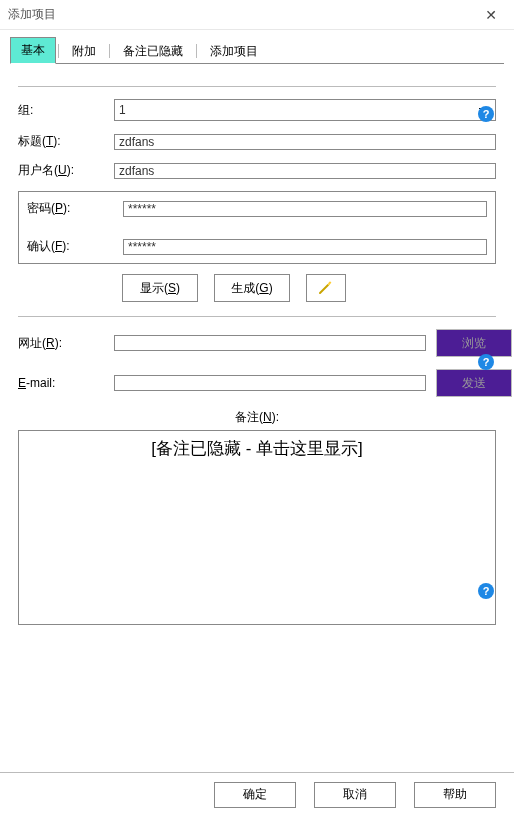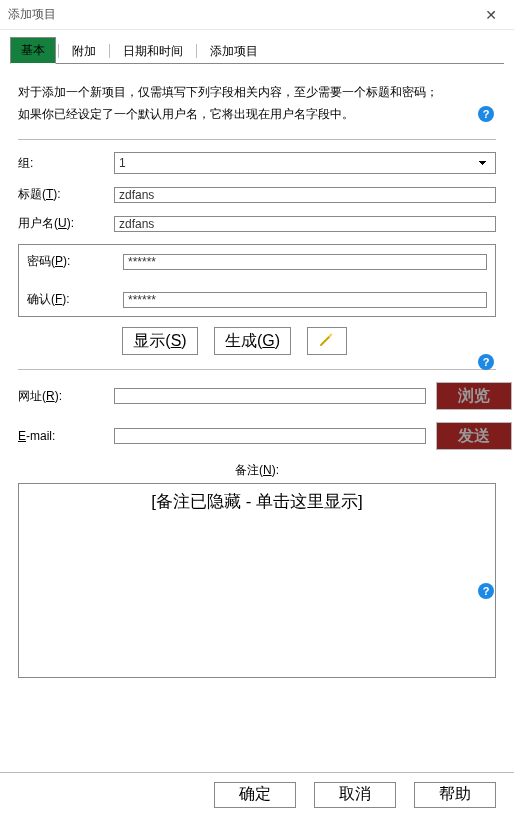--- a/index.html
+++ b/index.html
@@ -45,21 +45,21 @@
     padding: 4px 10px 4px 10px;
     border: 1px solid transparent;
     border-bottom: none;
     margin-right: 0;
     position: relative;
     top: 1px;
     cursor: pointer;
   }
   .tab.active {
     border-color: #888;
-    background: #15803d;
+    background: #5eead4;
     border-bottom: 1px solid #fff;
   }
   .tabsep {
     width: 1px;
     height: 14px;
     background: #bbb;
     margin: 0 2px;
     align-self: center;
   }
   .content {
@@ -143,37 +143,36 @@
     gap: 16px;
     margin-left: 104px;
     margin-top: 2px;
   }
   .btn {
     height: 28px;
     min-width: 76px;
     border: 1px solid #888;
     background: #fff;
     font-family: inherit;
-    font-size: 16px;
+    font-size: 12px;
     cursor: pointer;
     padding: 0 10px;
     display: inline-flex;
     align-items: center;
     justify-content: center;
   }
   .btn.icon {
     min-width: 40px;
     padding: 0 8px;
   }
   .btn[disabled] {
     color: #999;
     border-color: #bbb;
     cursor: default;
-    background: #7f1d1d;
-    font-weight: bold;
+    background: #4c1d95;
   }
   .browse-col {
     width: 60px;
     flex: 0 0 60px;
     margin-left: 10px;
   }
   .notes-label {
     text-align: center;
     margin: 4px 0 4px 0;
   }
@@ -212,31 +211,27 @@
   <span class="close">✕</span>
 </div>
 
 <div class="dialog">
 
   <div class="tabbar">
     <div class="tab active">基本</div>
     <div class="tabsep"></div>
     <div class="tab">附加</div>
     <div class="tabsep"></div>
-    <div class="tab">日期和时间</div>
+    <div class="tab">备注已隐藏</div>
     <div class="tabsep"></div>
     <div class="tab">添加项目</div>
   </div>
 
   <div class="content">
 
-    <div class="intro">
-      <span>对于添加一个新项目，仅需填写下列字段相关内容，至少需要一个标题和密码；</span><br>
-      <span>如果你已经设定了一个默认用户名，它将出现在用户名字段中。</span>
-    </div>
     <div class="help-icon help1">?</div>
 
     <hr class="hr">
 
     <div class="row">
       <div class="lbl">组:</div>
       <div class="field">
         <select class="inp">
           <option>1</option>
         </select>

